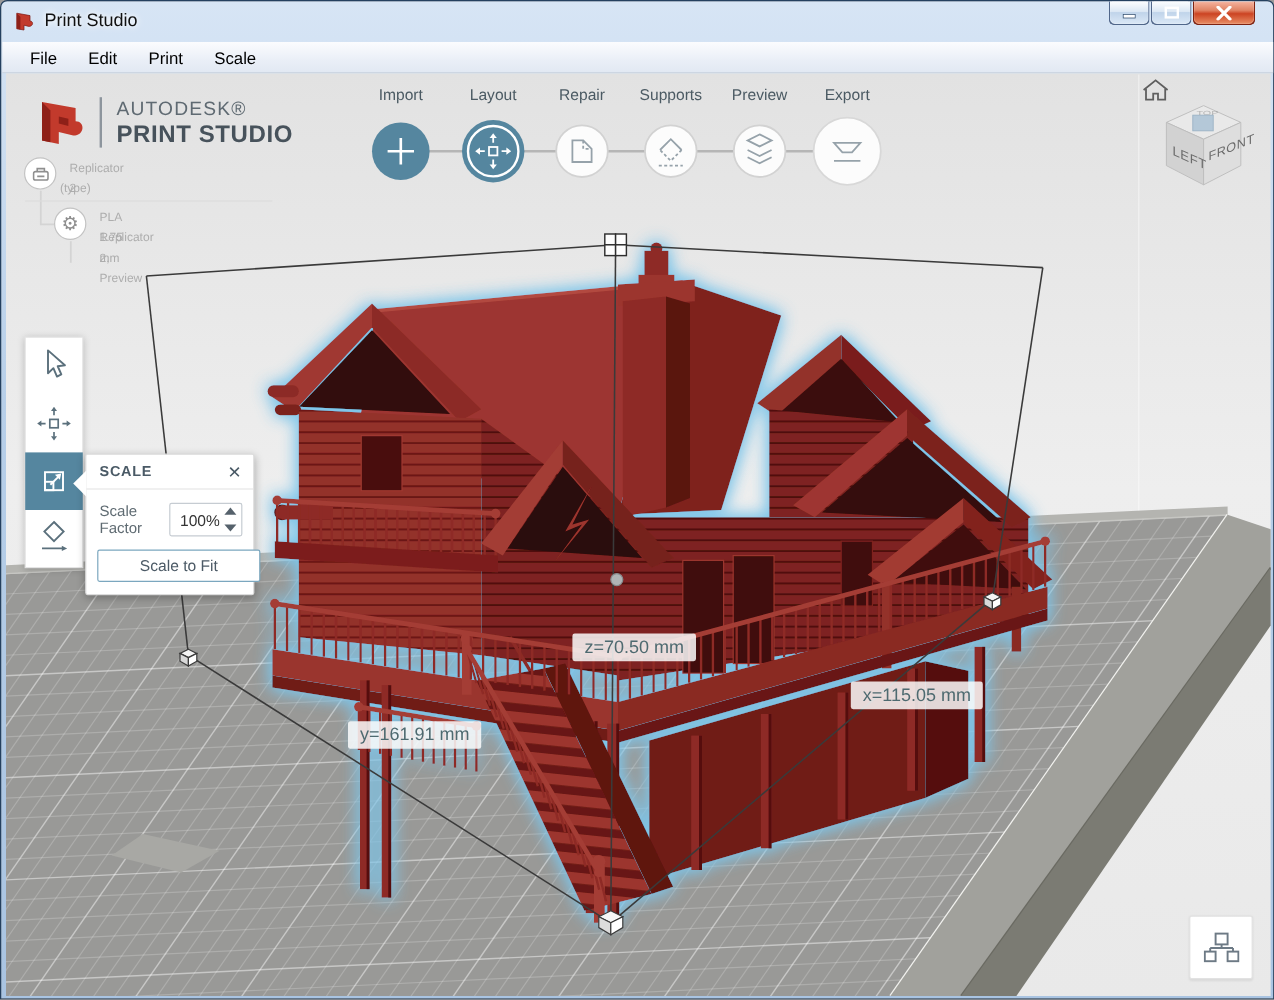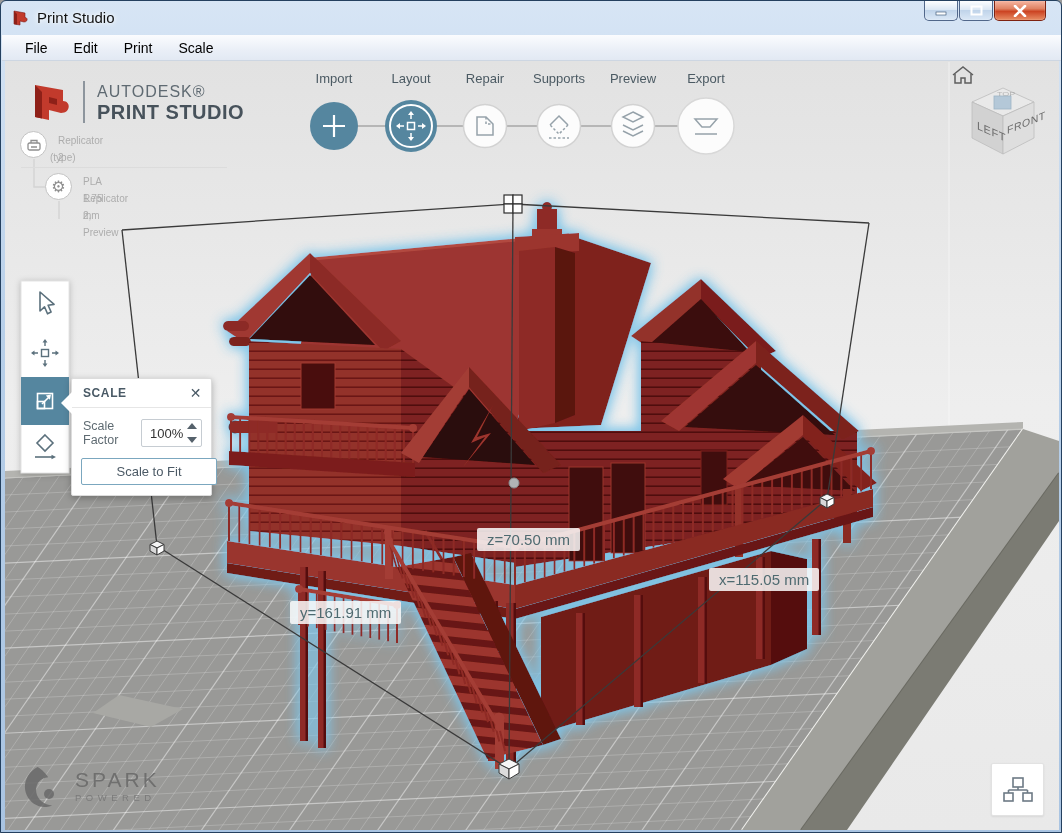--- a/index.html
+++ b/index.html
@@ -701,30 +701,20 @@
       <polygon points="1002,87 1033,101 1002,115 971,101" fill="#e9e9e9"></polygon>
       <polygon points="971,101 1002,115 1002,153 971,137" fill="#d2d2d2"></polygon>
       <polygon points="1002,115 1033,101 1033,137 1002,153" fill="#dedede"></polygon>
       <rect x="993" y="95" width="17" height="13" fill="#b4c8d8" stroke="#9db4c6"></rect>
       <text transform="translate(996,95) scale(1,0.55)" font-size="9" fill="#8a8a8a" opacity="0.55" stroke="none">TOP</text>
       <text transform="translate(976,128) skewY(24)" font-size="11" fill="#6b6b6b" stroke="none" letter-spacing="0.5">LEFT</text>
       <text transform="translate(1006,133) skewY(-22)" font-size="10.5" fill="#6b6b6b" stroke="none" letter-spacing="0.5">FRONT</text>
     </g>
   </svg>
 
-  <div class="spark">
-    <svg width="42" height="46" viewBox="0 0 42 46" style="margin-right:10px;">
-      <path d="M21,2 C9,4 1,14 2,25 C3,36 12,44 23,43 C16,40 11,33 12,26 C13,18 20,13 28,15 C26,8 23,4 21,2 Z" fill="#6a6a6a" transform="rotate(-18 21 23)"></path>
-      <circle cx="26" cy="30" r="5" fill="#6a6a6a"></circle>
-    </svg>
-    <div>
-      <div class="s1">SPARK</div>
-      <div class="s2">POWERED</div>
-    </div>
-  </div>
 
   <div class="layout-btn">
     <svg width="30" height="28" viewBox="-15 -14 30 28">
       <g stroke="#6d7a85" stroke-width="1.6" fill="none">
         <rect x="-5" y="-12" width="10" height="9"></rect>
         <rect x="-14" y="3" width="9" height="8"></rect>
         <rect x="5" y="3" width="9" height="8"></rect>
         <path d="M0,-3 V0 M-9.5,0 H9.5 M-9.5,0 V3 M9.5,0 V3"></path>
       </g>
     </svg>

